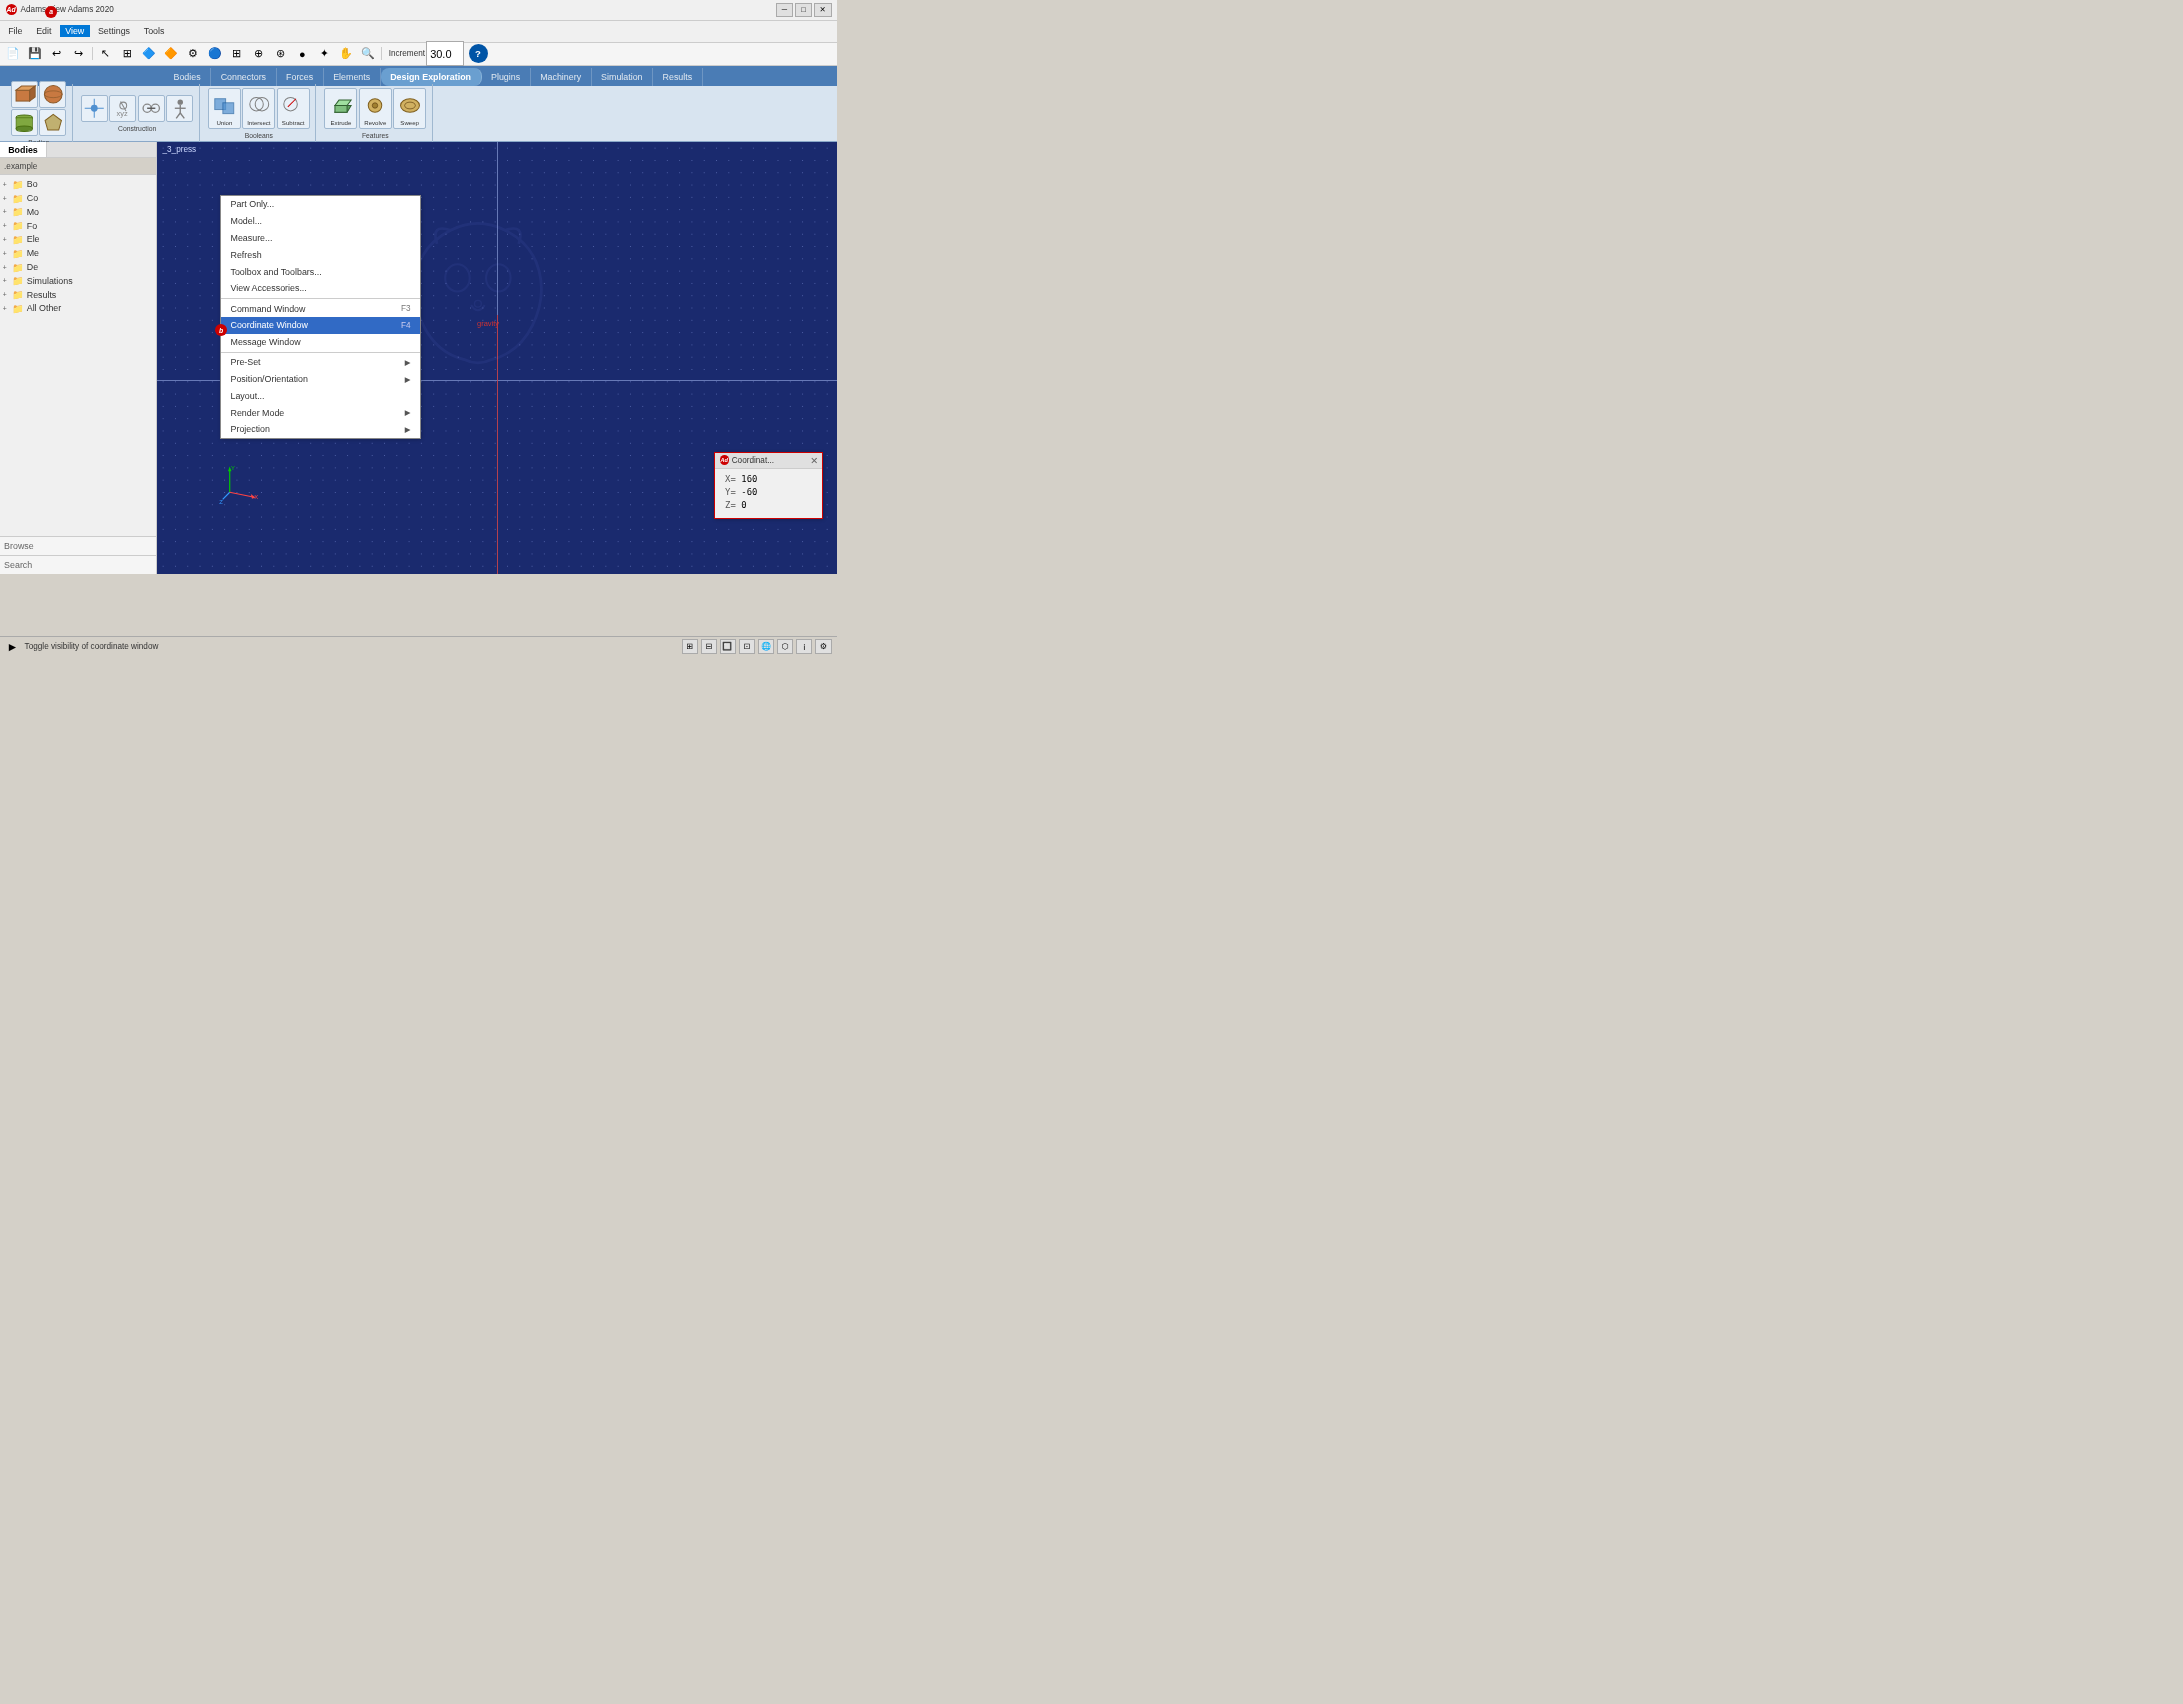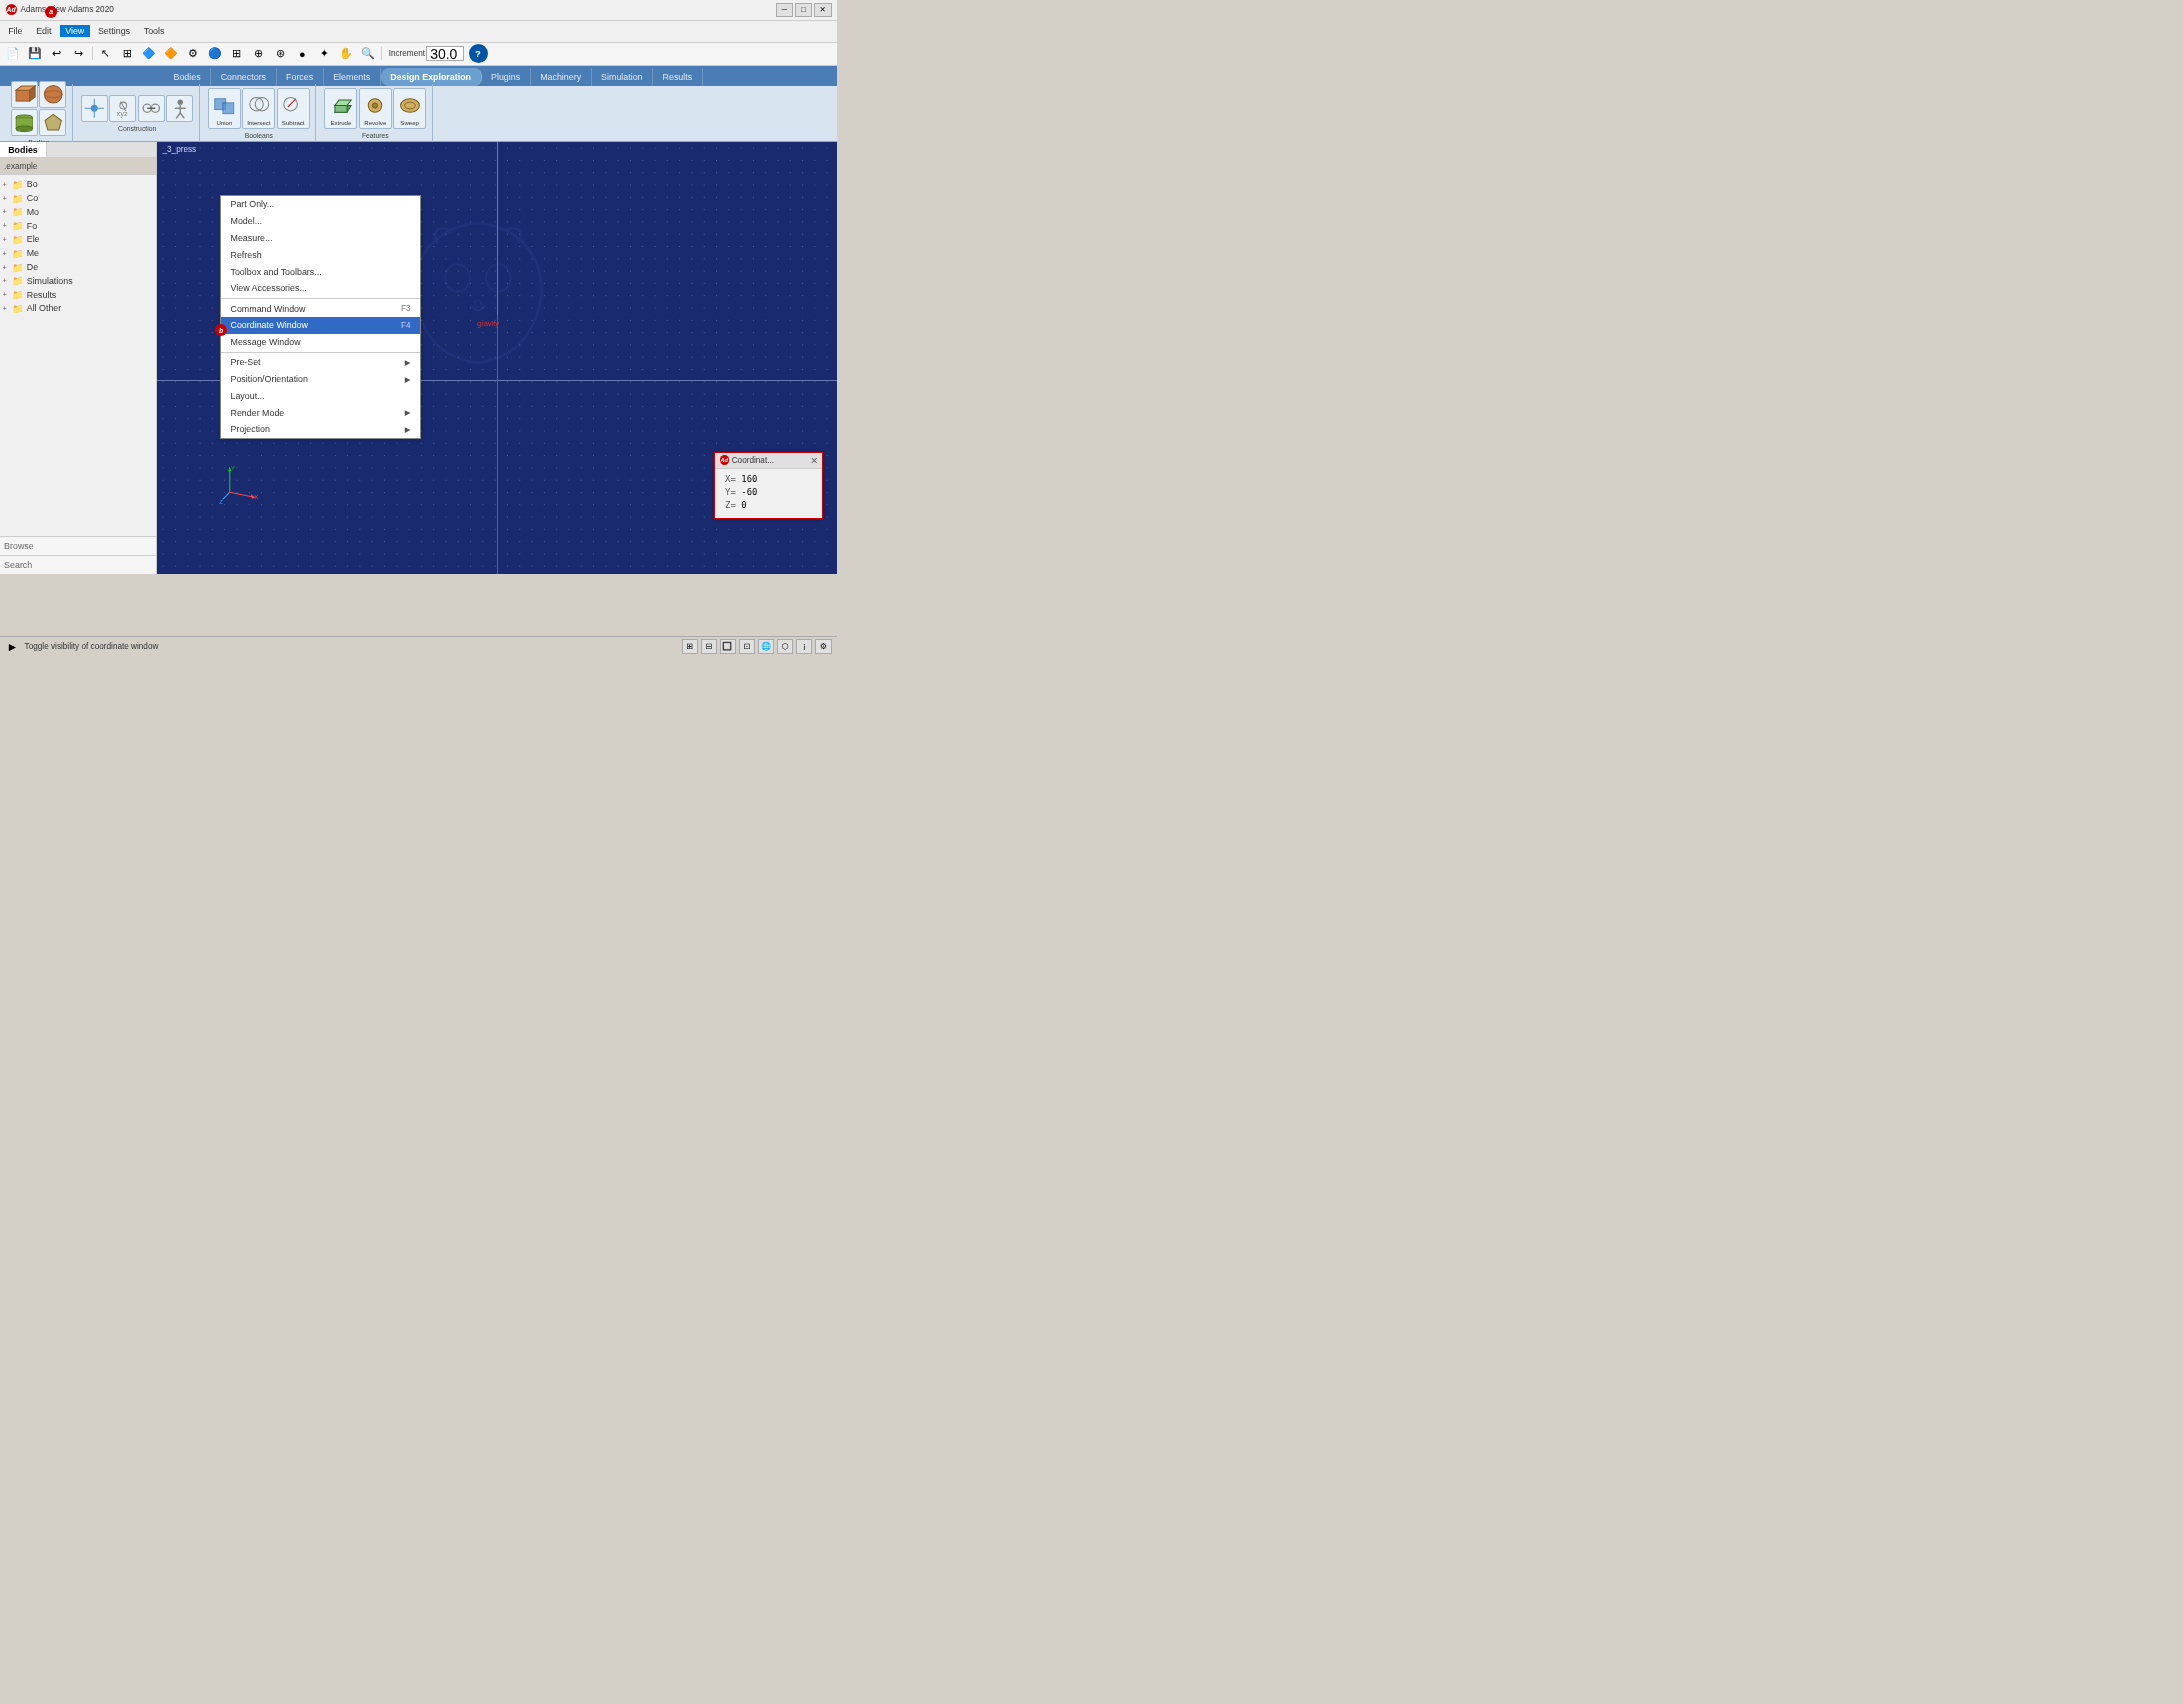--- a/index.html
+++ b/index.html
@@ -107,24 +107,24 @@
       background: #ccc;
       margin: 0 1.4px;
     }
     .increment-label {
       font-size: 8.2px;
       color: #333;
       margin-left: 4.1px;
     }
     .increment-input {
       width: 38px;
-      height: 15px;
+      height: 25px;
       border: 0.7px solid #aaa;
       padding: 0 2.7px;
-      font-size: 14px;
+      font-size: 11px;
       background: white;
     }
     .help-btn {
       width: 19px;
       height: 19px;
       background: #0054a6;
       border-radius: 50%;
       display: flex;
       align-items: center;
       justify-content: center;

